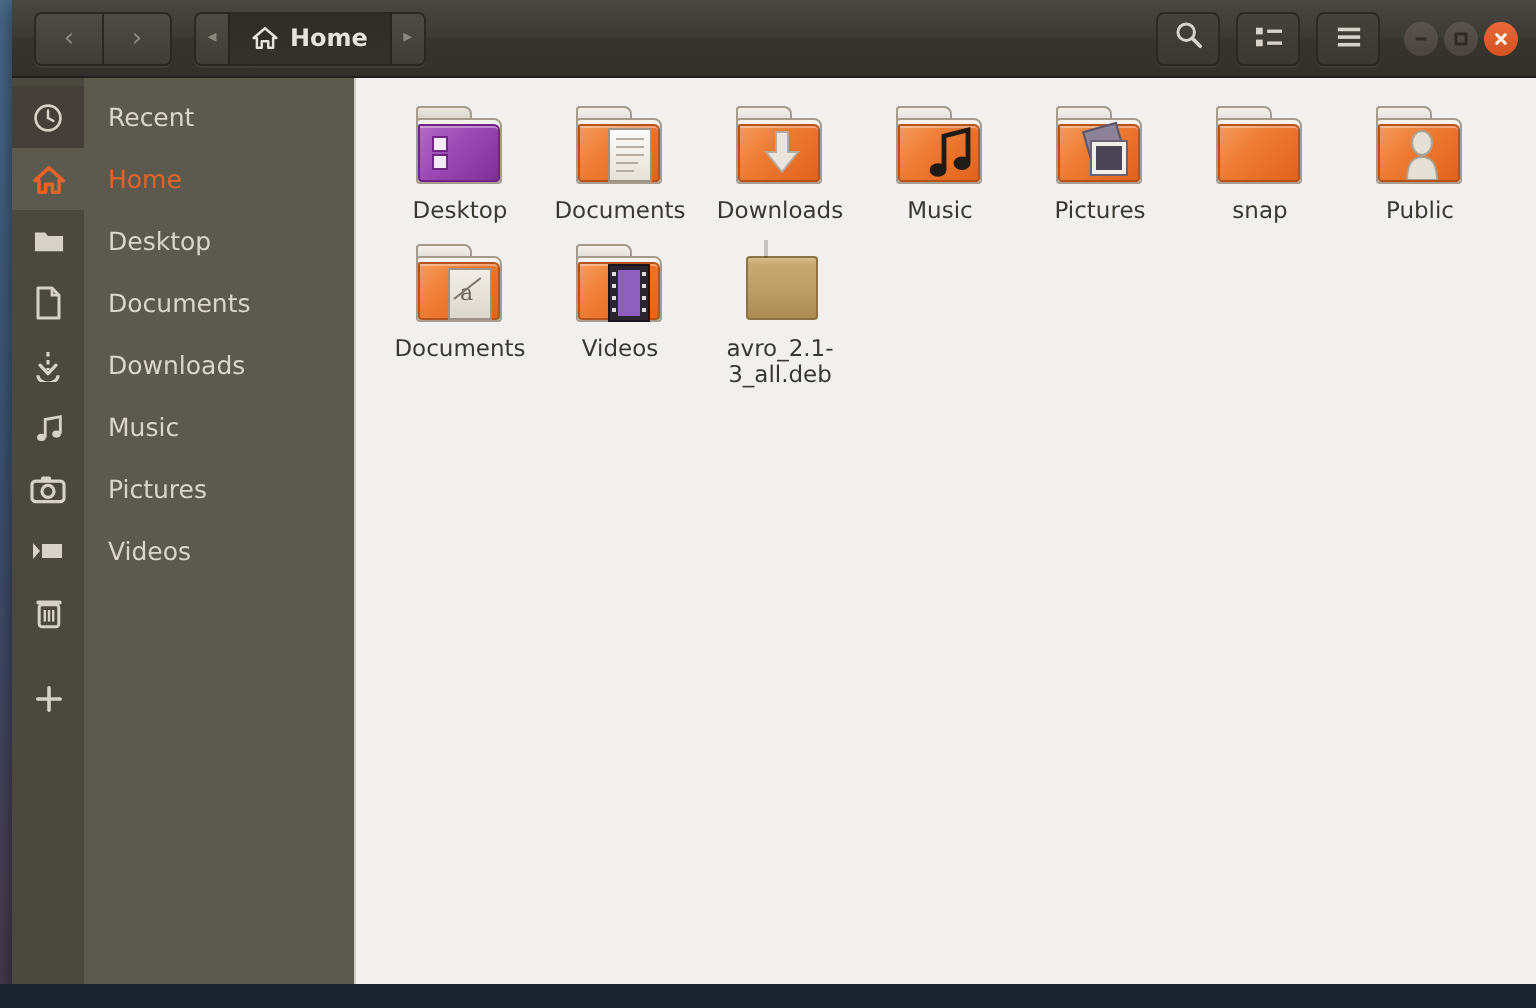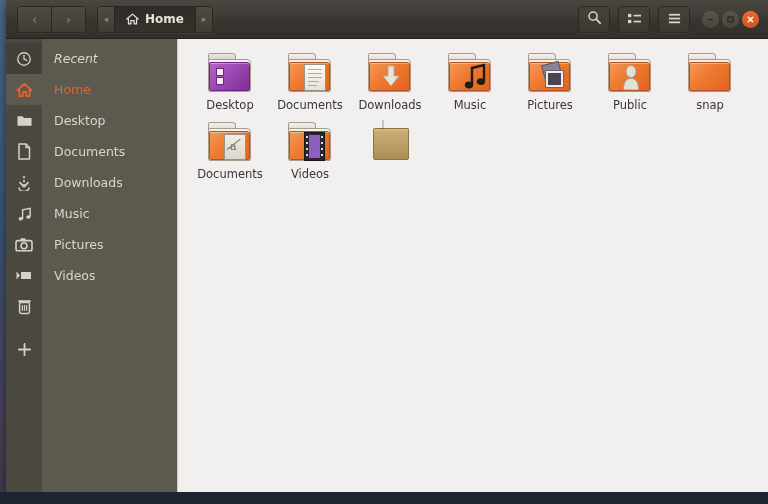--- a/index.html
+++ b/index.html
@@ -103,21 +103,21 @@
   #sidebar {
     width: 135px; background: #5c594f;
     padding-top: 4px;
     border-right: 1px solid #cfccc6;
   }
   .sb-item {
     height: 31px; display: flex; align-items: center;
     padding-left: 12px; color: #dad6cd; font-size: 12.5px;
     white-space: nowrap;
   }
-  .sb-item.recent { background: #5c594f; font-style: italic; }
+  .sb-item.recent { background: #5c594f; }
   .sb-item.active { color: #e8632a; }
   .sb-gap { height: 12px; }
   #content {
     flex: 1; background: #f1f0ee;
     padding: 12px 0 0 12px;
     position: relative;
   }
   .grid { display: flex; flex-wrap: wrap; }
   .item {
     width: 80px; margin-right: 0px; margin-bottom: 8px;
@@ -435,39 +435,39 @@
           <div class="ilabel">Pictures</div>
         </div>
 
         <div class="item">
           <div class="ico">
             <div class="f-tab">
                 <div class="f-tab-in"></div>
               </div>
             <div class="f-back"></div>
             <div class="f-body"></div>
+          </div>
+          <div class="ilabel">snap</div>
+        </div>
+
+        <div class="item">
+          <div class="ico">
+            <div class="f-tab">
+                <div class="f-tab-in"></div>
+              </div>
+            <div class="f-back"></div>
+            <div class="f-body"></div>
             <div class="overlay" style="left:16px;top:14px;">
               <svg width="18" height="25" viewBox="0 0 18 25">
                 <ellipse cx="9" cy="6.5" rx="5" ry="6" fill="#e4e0d6" stroke="#aaa296" stroke-width="1"></ellipse>
                 <path d="M1.5 25 C1.5 16.5 4.5 13.5 9 13.5 C13.5 13.5 16.5 16.5 16.5 25 Z" fill="#e4e0d6" stroke="#aaa296" stroke-width="1"></path>
               </svg>
             </div>
           </div>
           <div class="ilabel">Public</div>
-        </div>
-
-        <div class="item">
-          <div class="ico">
-            <div class="f-tab">
-                <div class="f-tab-in"></div>
-              </div>
-            <div class="f-back"></div>
-            <div class="f-body"></div>
-          </div>
-          <div class="ilabel">snap</div>
         </div>
 
         <div class="item">
           <div class="ico">
             <div class="f-tab">
                 <div class="f-tab-in"></div>
               </div>
             <div class="f-back"></div>
             <div class="f-body"></div>
             <div class="overlay" style="left:18px;top:14px;width:20px;height:24px;background:linear-gradient(to bottom,#f1eee7,#dcd7cc);border:1px solid #9a9287;">
@@ -499,20 +499,21 @@
           </div>
           <div class="ilabel">Videos</div>
         </div>
 
         <div class="item">
           <div class="ico">
             <div class="pkg"></div>
             <div class="pkg-top"></div>
             <div class="pkg-line"></div>
           </div>
+          <div class="ilabel">avro_2.1-3_all.deb</div>
         </div>
 
 
       </div>
     </div>
   </div>
 </div>
 
 <div class="bottombar"></div>
 

